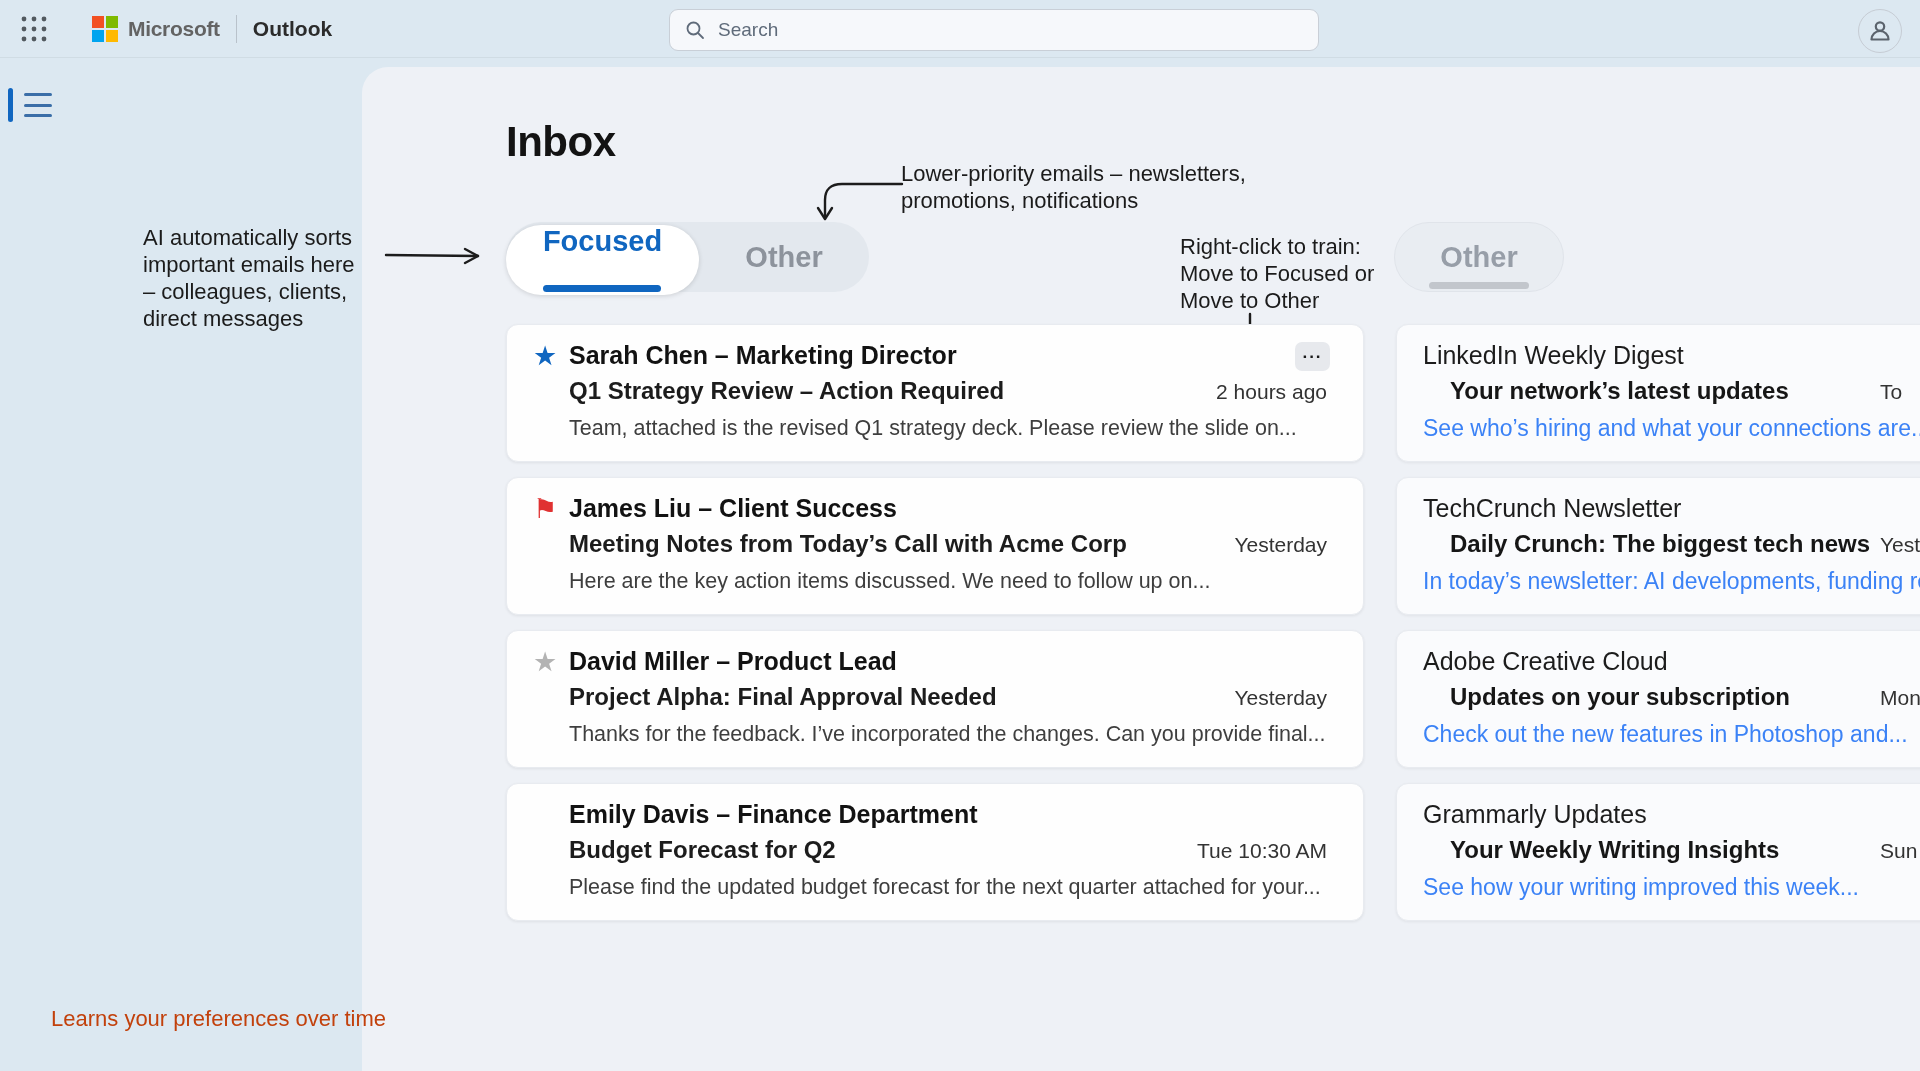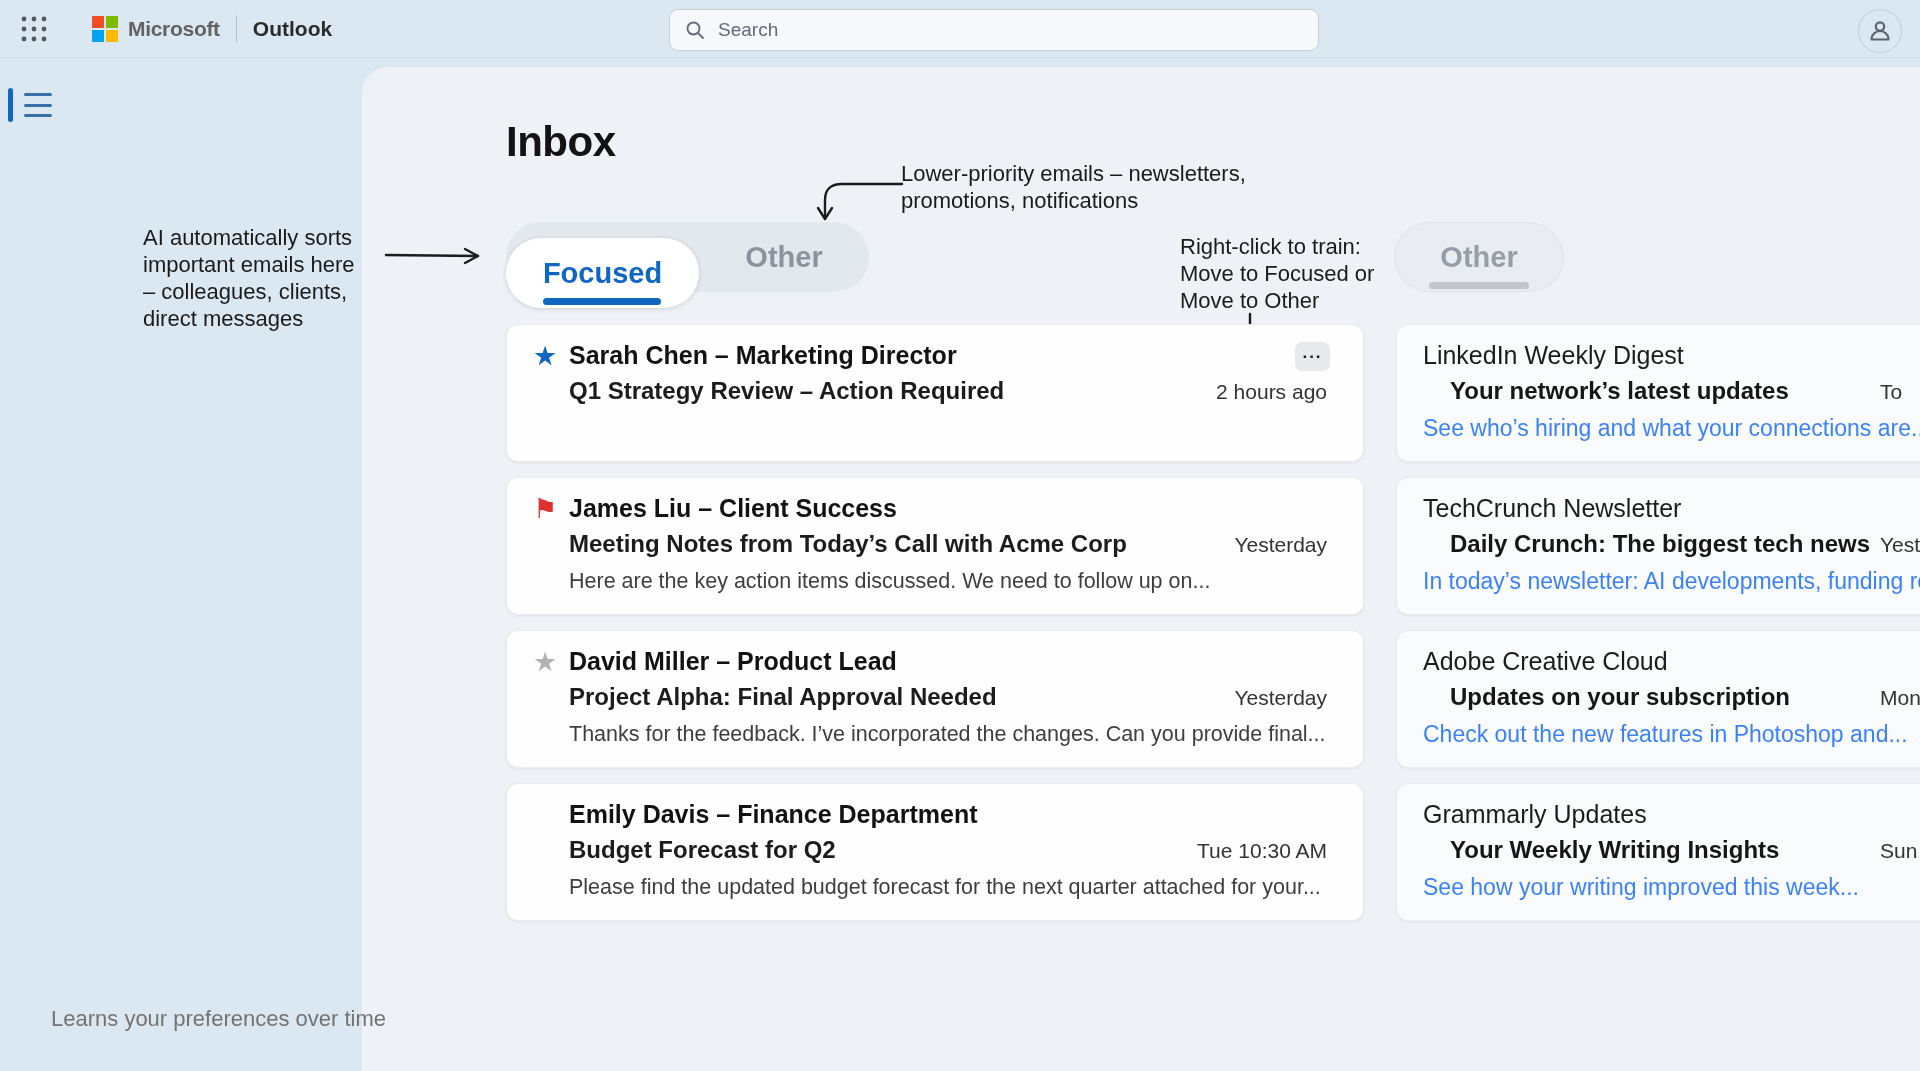--- a/index.html
+++ b/index.html
@@ -33,30 +33,30 @@
   .account-btn { position:absolute; left:1858px; top:9px; width:44px; height:44px;
     border-radius:50%; border:1px solid #c6ccd4; display:flex; align-items:center;
     justify-content:center; cursor:pointer; }
 
   
   .nav-accent { position:absolute; left:8px; top:88px; width:5px; height:34px;
     border-radius:3px; background:#1066c0; }
   .hamburger { position:absolute; left:24px; top:93px; width:28px; height:24px;
     display:flex; flex-direction:column; justify-content:space-between; cursor:pointer; }
   .hamburger span { display:block; height:3px; border-radius:2px; background:#3a6ea8; }
-  .footer-note { position:absolute; left:51px; top:1006px; font-size:22px; color:#737373; }
+  .footer-note { position:absolute; left:51px; top:1006px; font-size:22px; color:#c2410c; }
 
   
   .page-title { position:absolute; left:506px; top:118px; font-size:42px; font-weight:700;
     color:#131313; letter-spacing:-0.5px; }
   .tab-group { position:absolute; left:506px; top:222px; width:363px; height:70px;
     border-radius:35px; background:#e3e8ee; }
-  .tab-focused { position:absolute; left:0; top:16px; width:193px; height:70px; border-radius:35px;
+  .tab-focused { position:absolute; left:0; top:3px; width:193px; height:70px; border-radius:35px;
     background:#ffffff; box-shadow:0 1px 5px rgba(0,0,0,0.14); display:flex;
-    align-items:center; justify-content:center; cursor:pointer; }
+    justify-content:center; cursor:pointer; }
   .tab-focused-label { font-size:29px; font-weight:700; color:#1066c0; }
   .tab-focused-underline { position:absolute; left:37px; bottom:3px; width:118px; height:7px;
     border-radius:4px; background:#1066c0; }
   .tab-other { position:absolute; left:193px; top:0; width:170px; height:70px;
     display:flex; align-items:center; justify-content:center; cursor:pointer; }
   .tab-other-label { font-size:29px; font-weight:600; color:#8d939c; }
   .other-panel-tab { position:absolute; left:1394px; top:222px; width:170px; height:70px;
     border-radius:35px; background:#e9edf2; border:1px solid #e0e4ea; display:flex;
     align-items:center; justify-content:center; cursor:pointer; }
   .other-panel-label { font-size:29px; font-weight:600; color:#979ea8; }
@@ -204,20 +204,21 @@
     <path d="M10 2 L 10 28 Q 10 43 25 43 L 44 43" fill="none" stroke="#1c1c1c" stroke-width="2.4" stroke-linecap="round"></path>
     <path d="M45 43 l -11 -7 M45 43 l -11 7" fill="none" stroke="#1c1c1c" stroke-width="2.4" stroke-linecap="round"></path>
   </svg>
 
   <div class="email-card focused-card-1">
     <span class="mail-icon icon-star-blue">★</span>
     <span class="mail-sender">Sarah Chen – Marketing Director</span>
     <button class="more-btn">···</button>
     <span class="mail-subject">Q1 Strategy Review – Action Required</span>
     <span class="mail-time">2 hours ago</span>
+    <span class="mail-preview">Team, attached is the revised Q1 strategy deck. Please review the slide on...</span>
   </div>
 
   <div class="email-card focused-card-2">
     <span class="mail-icon icon-flag-red">⚑</span>
     <span class="mail-sender">James Liu – Client Success</span>
     <span class="mail-subject">Meeting Notes from Today’s Call with Acme Corp</span>
     <span class="mail-time">Yesterday</span>
     <span class="mail-preview">Here are the key action items discussed. We need to follow up on...</span>
   </div>
 

